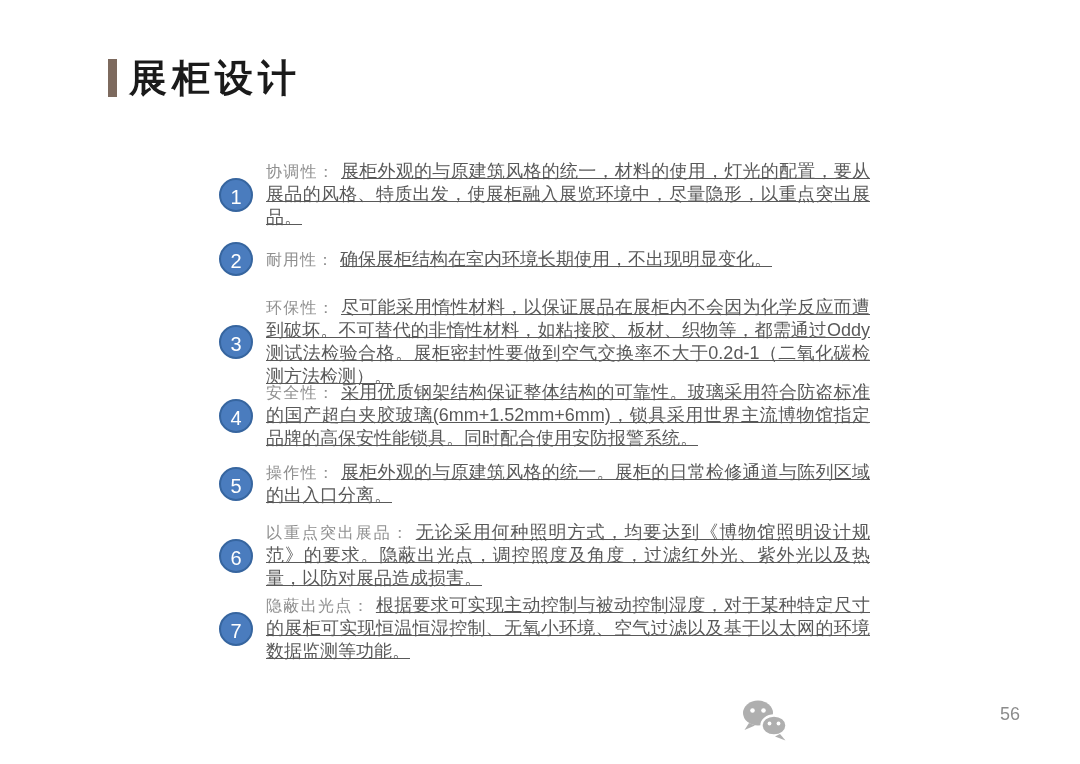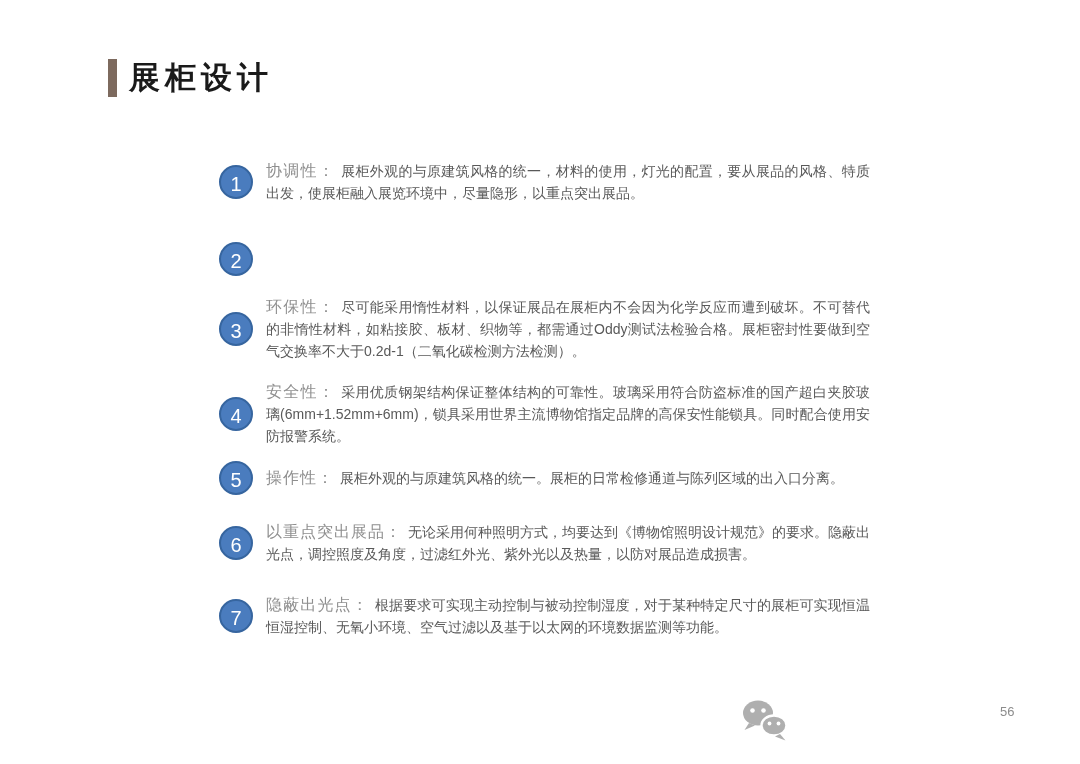--- a/index.html
+++ b/index.html
@@ -8,75 +8,76 @@
     width:1080px;height:764px;
     background:#ffffff;
     overflow:hidden;
     font-family:"Liberation Sans","DejaVu Sans",sans-serif;
   }
   
   .title-wrap{position:absolute;left:108px;top:58px;display:flex;align-items:center;}
   .accent-bar{width:9px;height:38px;background:var(--accent-bar,#7D6A5E);margin-right:12px;}
   .page-title{
     font-family:"Liberation Serif","DejaVu Serif",serif;
-    font-size:31px;color:var(--title-color,#1A1A1A);
+    font-size:38px;color:var(--title-color,#1A1A1A);
     letter-spacing:5px;font-weight:600;line-height:40px;white-space:nowrap;
   }
   
   .item{position:absolute;left:219px;display:flex;align-items:center;}
   .badge{
     flex:0 0 auto;width:34px;height:34px;border-radius:50%;
     background:var(--badge-fill,#4A7CBE);
     border:2px solid var(--badge-border,#36659F);
     color:#ffffff;font-size:20px;line-height:34px;text-align:center;
     margin-right:13px;box-sizing:border-box;
   }
   .item-text{width:604px;line-height:22px;text-align:justify;}
   .item-heading{
     font-size:16px;color:var(--heading-gray,#8F8F8F);
     margin-right:6px;letter-spacing:1px;
   }
-  .item-body{font-size:14px;color:var(--body-gray,#595959);}
+  .item-body{font-size:18px;color:var(--body-gray,#595959);text-decoration:underline;}
   
   .item-1{top:160px;}
   .item-2{top:242px;}
   .item-3{top:296px;}
   .item-4{top:381px;}
   .item-5{top:461px;}
   .item-6{top:521px;}
   .item-7{top:594px;}
   
   .footer{position:absolute;left:740px;top:697px;display:flex;align-items:center;height:48px;}
   .wechat-icon{width:50px;height:46px;margin-right:10px;}
   .watermark{
     font-size:29px;color:var(--watermark-gray,#B5B5B5);
     letter-spacing:3px;white-space:nowrap;
   }
   .page-number{
     position:absolute;left:1000px;top:704px;
-    font-size:13px;color:var(--pagenum-gray,#8C8C8C);
+    font-size:18px;color:var(--pagenum-gray,#8C8C8C);
   }
 </style>
 </head>
 <body>
 
 <div id="slide">
 
   <div class="title-wrap">
     <div class="accent-bar"></div>
     <div class="page-title">展柜设计</div>
   </div>
 
   <div class="item item-1">
     <div class="badge">1</div>
     <div class="item-text"><span class="item-heading">协调性：</span><span class="item-body">展柜外观的与原建筑风格的统一，材料的使用，灯光的配置，要从展品的风格、特质出发，使展柜融入展览环境中，尽量隐形，以重点突出展品。</span></div>
   </div>
 
   <div class="item item-2">
     <div class="badge">2</div>
+    <div class="item-text"><span class="item-heading">耐用性：</span><span class="item-body">确保展柜结构在室内环境长期使用，不出现明显变化。</span></div>
   </div>
 
   <div class="item item-3">
     <div class="badge">3</div>
     <div class="item-text"><span class="item-heading">环保性：</span><span class="item-body">尽可能采用惰性材料，以保证展品在展柜内不会因为化学反应而遭到破坏。不可替代的非惰性材料，如粘接胶、板材、织物等，都需通过Oddy测试法检验合格。展柜密封性要做到空气交换率不大于0.2d-1（二氧化碳检测方法检测）。</span></div>
   </div>
 
   <div class="item item-4">
     <div class="badge">4</div>
     <div class="item-text"><span class="item-heading">安全性：</span><span class="item-body">采用优质钢架结构保证整体结构的可靠性。玻璃采用符合防盗标准的国产超白夹胶玻璃(6mm+1.52mm+6mm)，锁具采用世界主流博物馆指定品牌的高保安性能锁具。同时配合使用安防报警系统。</span></div>

